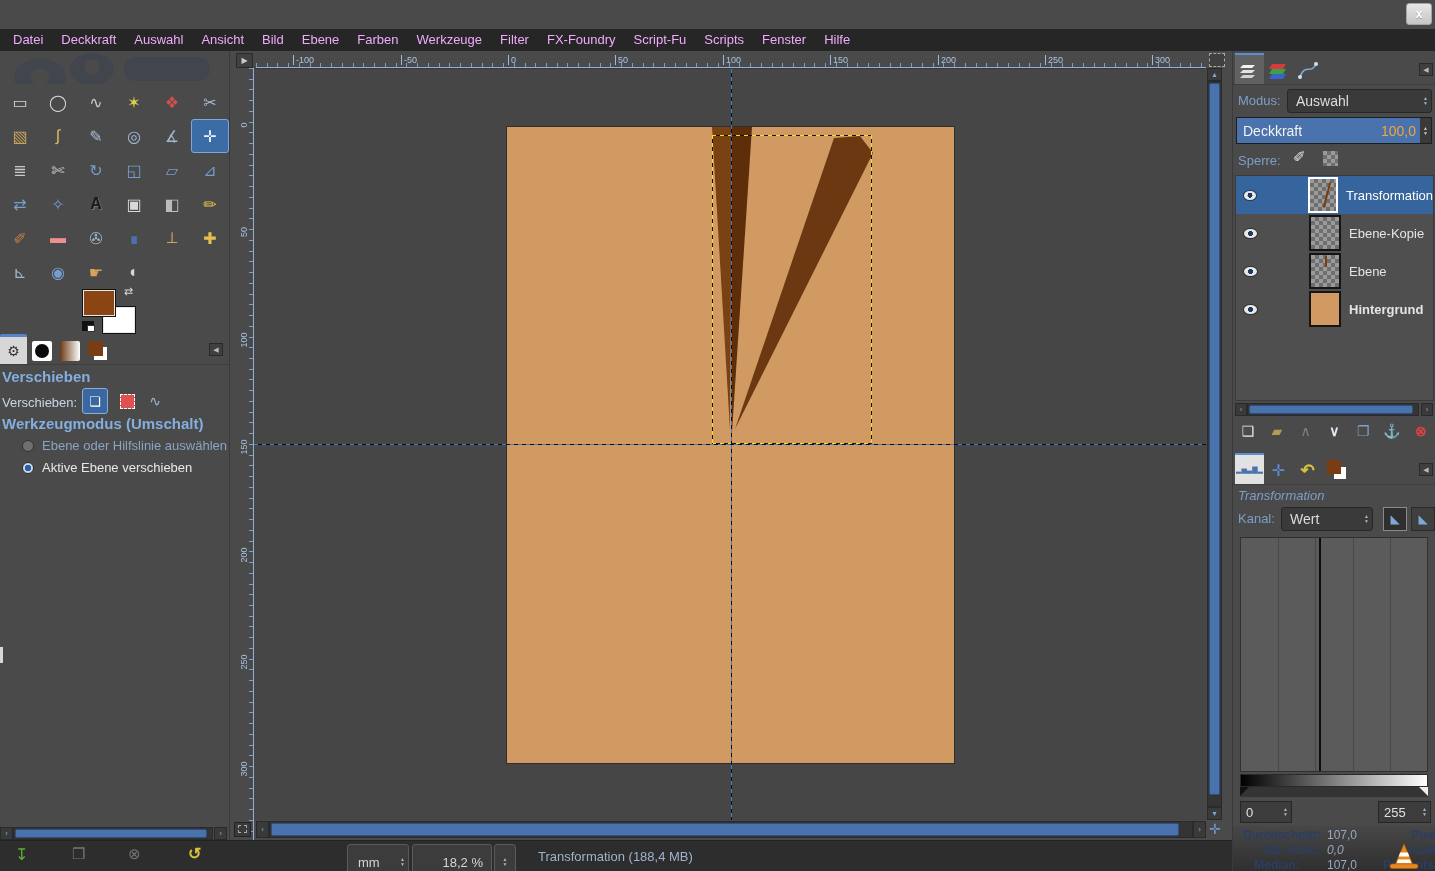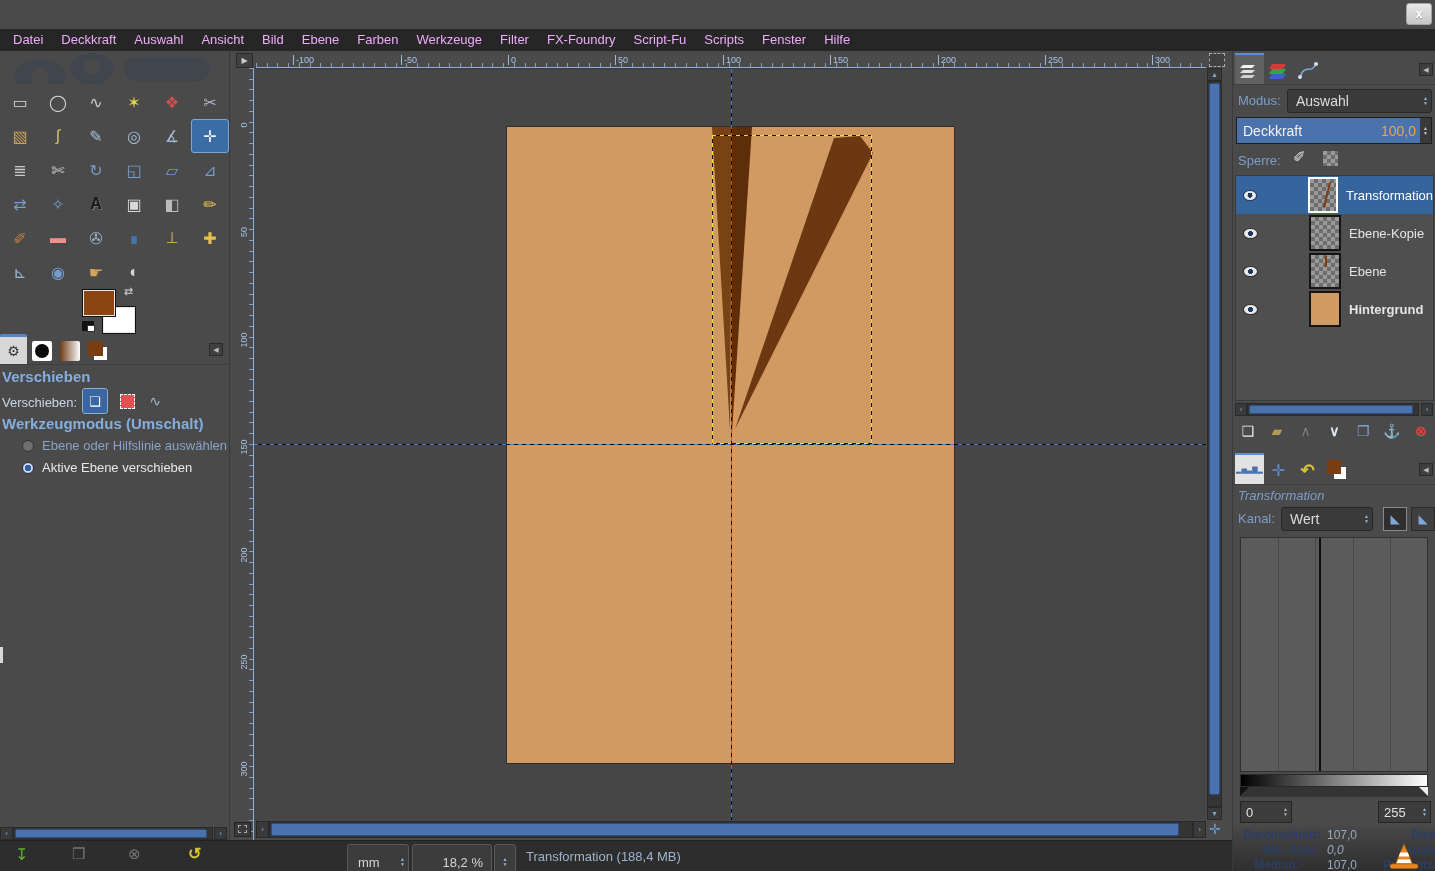--- a/index.html
+++ b/index.html
@@ -376,21 +376,21 @@
       </div>
       <div class="abs sb-widget" style="left:182px;top:3px;width:80px;justify-content:flex-end;padding-right:8px">
         <span>18,2 %</span>
       </div>
       <div class="abs sb-widget" style="left:264px;top:3px;width:22px;justify-content:center">
         <span class="spin">
             <span>▲</span>
             <span>▼</span>
           </span>
       </div>
-      <div class="abs status-text" style="left:296px;top:8px">Transformation (188,4 MB)</div>
+      <div class="abs status-text" style="left:308px;top:8px">Transformation (188,4 MB)</div>
     </div>
   </div>
 
   <div class="abs right-col">
 
     <div class="abs" style="left:0;top:2px;width:203px;height:32px;border-bottom:1px solid #3e3e3e">
       <div class="abs dock-tab" style="left:2px;top:0;width:29px;height:31px;background:#616161;border-top:2px solid #5b8fd4">
         <svg width="22" height="18" viewBox="0 0 22 18">
           <polygon points="4,4 16,4 13,7 1,7" fill="#f2f2f2"></polygon>
             <polygon points="4,9 16,9 13,12 1,12" fill="#e2e2e2"></polygon>

